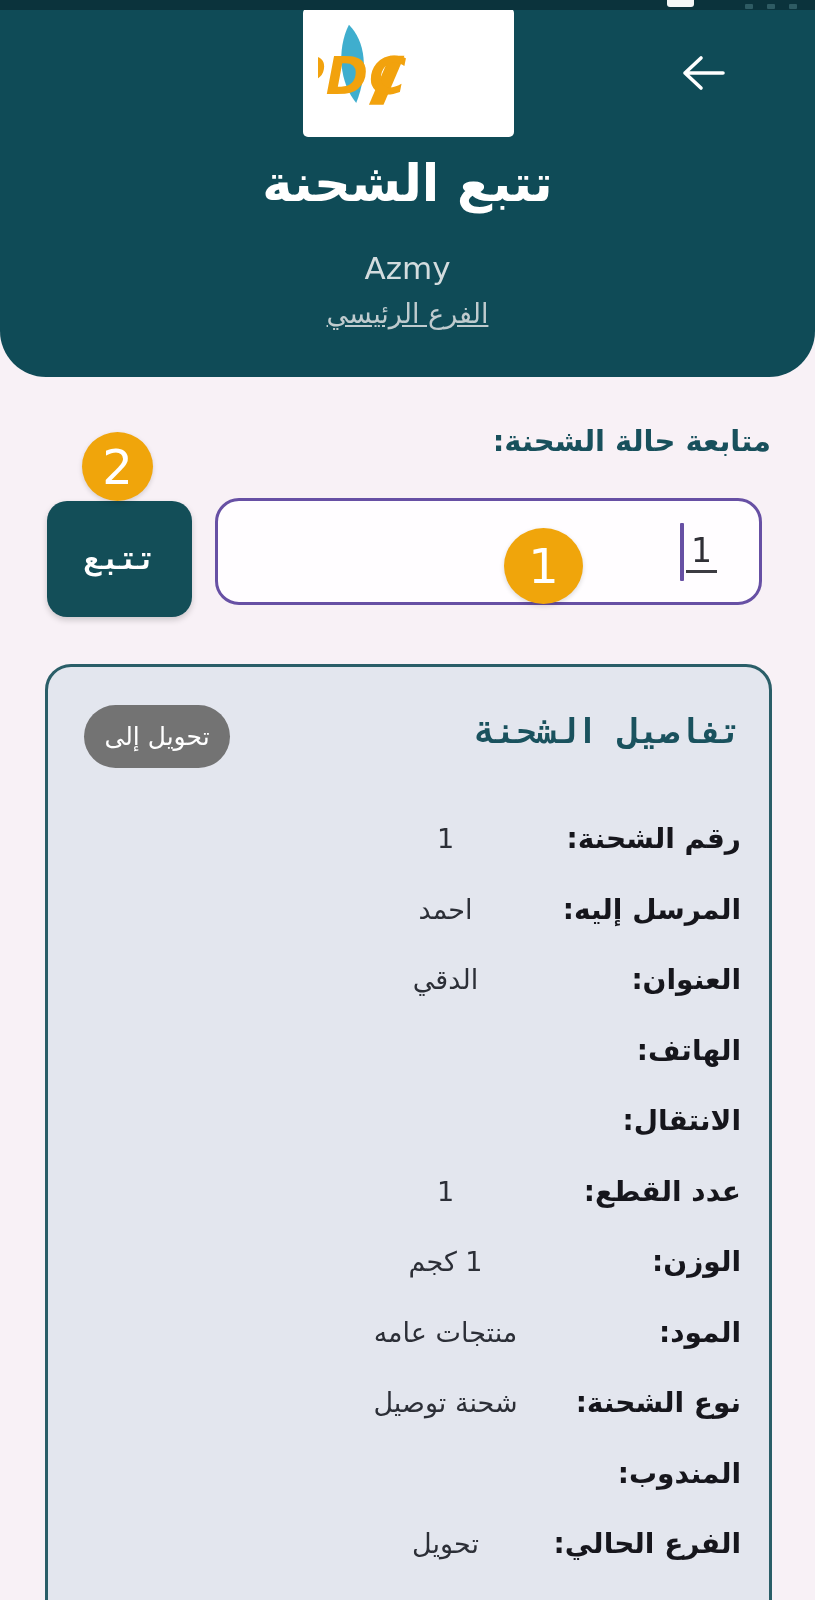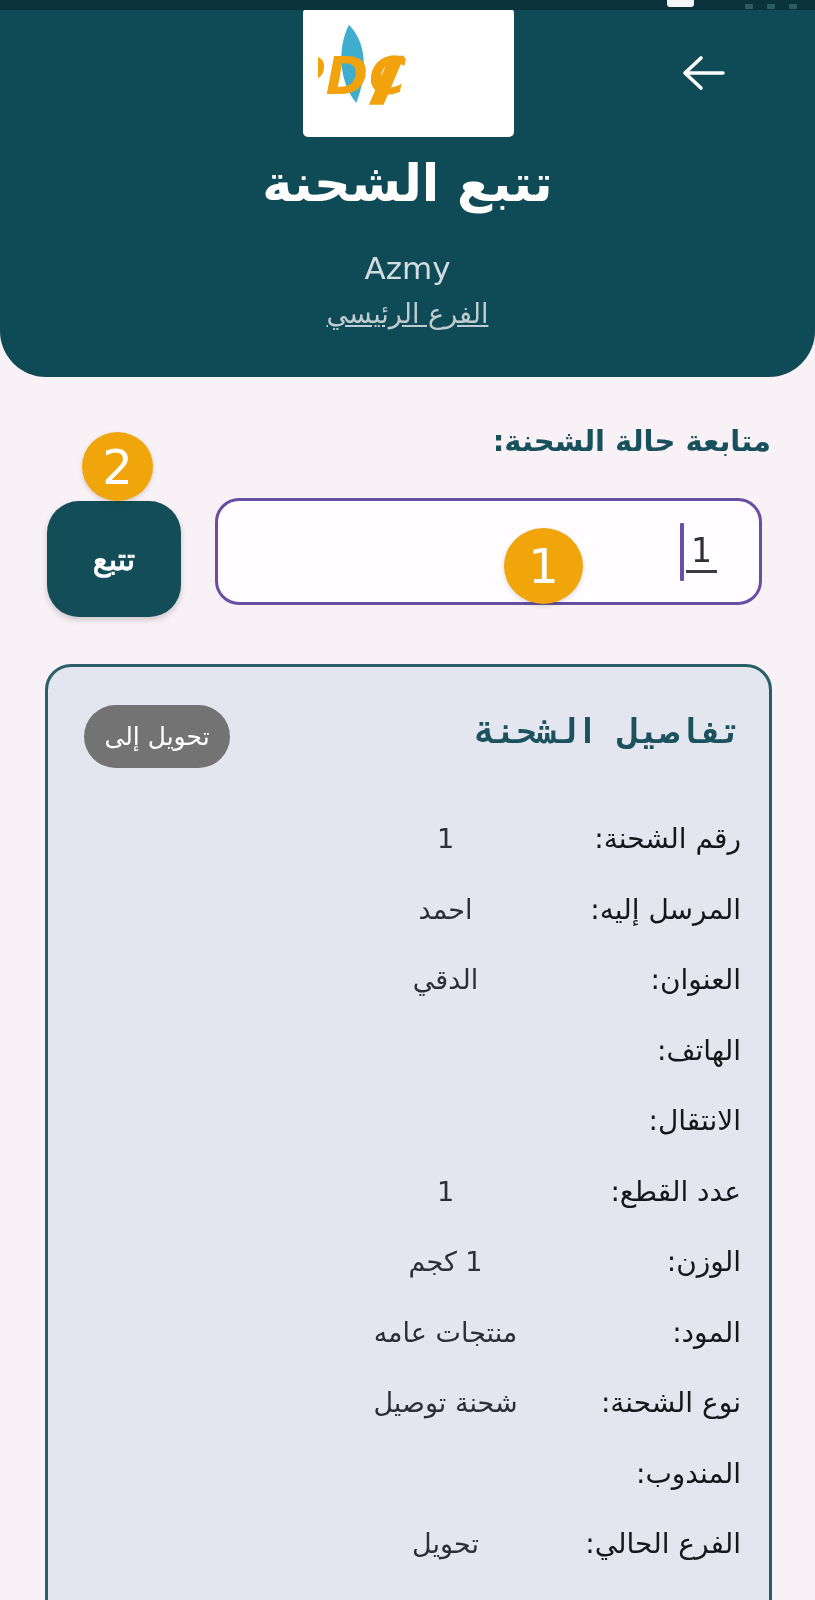--- a/index.html
+++ b/index.html
@@ -68,24 +68,24 @@
     display:flex; align-items:center; gap:2px;
   }
   .input-value {
     font-size:33px; color:#303036; line-height:1;
     border-bottom:3px solid #3C3C42; padding:4px 5px 3px 5px;
   }
   .input-caret {
     width:4px; height:58px; background:#6750A4; border-radius:1px;
   }
   .track-btn {
-    position:absolute; top:501px; left:47px; width:134px; height:116px;
-    background:#134E58; border:none; border-radius:32px; cursor:pointer;
+    position:absolute; top:501px; left:47px; width:145px; height:116px;
+    background:#134E58; border:none; border-radius:20px; cursor:pointer;
     color:#FFFFFF; font-size:30px; font-weight:700;
-    font-family:Liberation Serif, serif;
+    font-family:Liberation Mono, monospace;
     box-shadow:0 3px 6px rgba(0,0,0,0.18);
   }
   .step-badge {
     position:absolute; border-radius:50%;
     background:#F0A50B; color:#FFFFFF;
     display:flex; align-items:center; justify-content:center;
     font-size:48px; font-weight:400; z-index:20;
     box-shadow:0 2px 5px rgba(0,0,0,0.15);
   }
   .badge-1 { left:504px; top:528px; width:79px; height:76px; }
@@ -105,21 +105,21 @@
   .card-title {
     position:absolute; top:44px; right:28px;
     color:#1A525E; font-size:34px; font-weight:700;font-family:Liberation Mono, monospace;
   }
   .rows {
     position:absolute; top:136px; left:0; right:0;
   }
   .row { position:relative; height:70.5px; }
   .row-label {
     position:absolute; right:28px; top:50%; transform:translateY(-50%);
-    color:#16161C; font-size:28px; font-weight:400; white-space:nowrap;
+    color:#16161C; font-size:28px; font-weight:700; white-space:nowrap;
   }
   .row-value {
     position:absolute; left:0; right:0; top:50%;
     transform:translate(37px,-50%);
     text-align:center; color:#2C2F37; font-size:27px; font-weight:400;
     white-space:nowrap;
   }
 </style>
 </head>
 <body>

